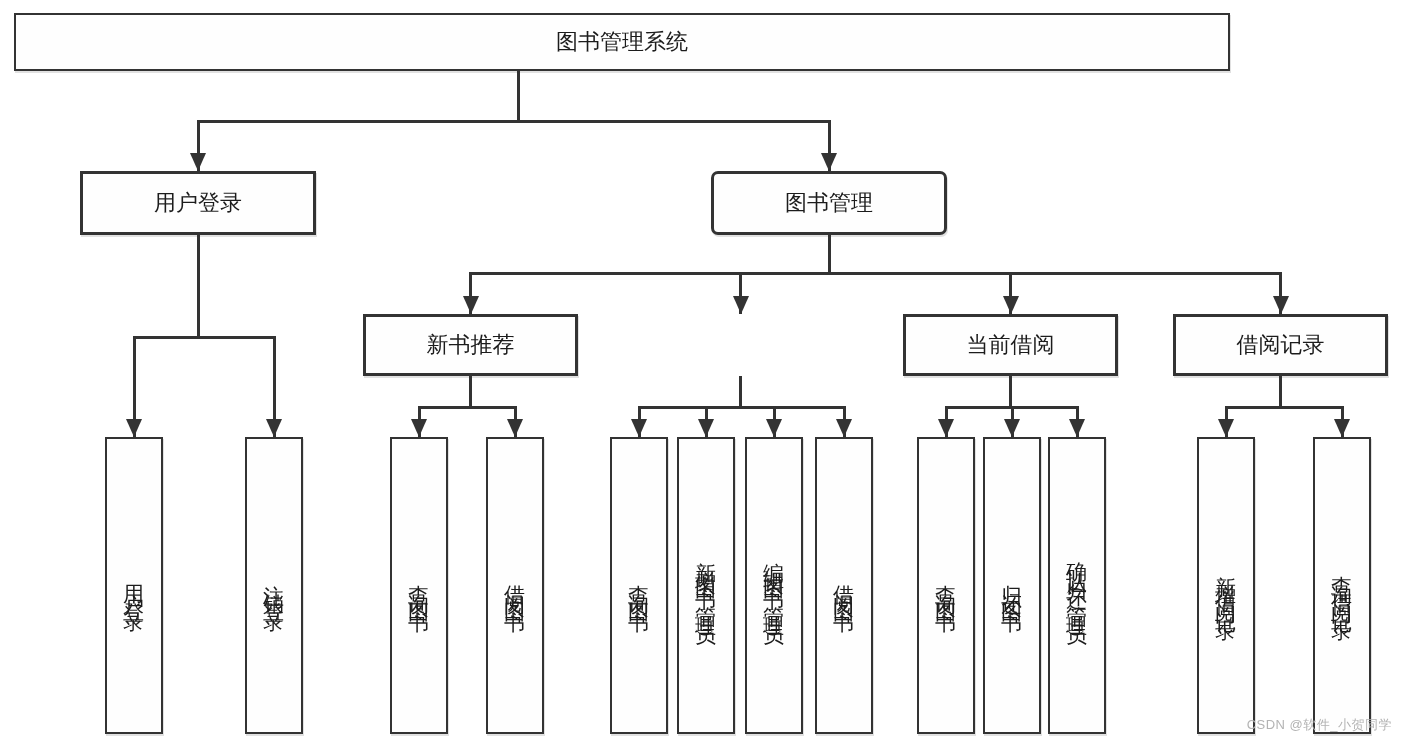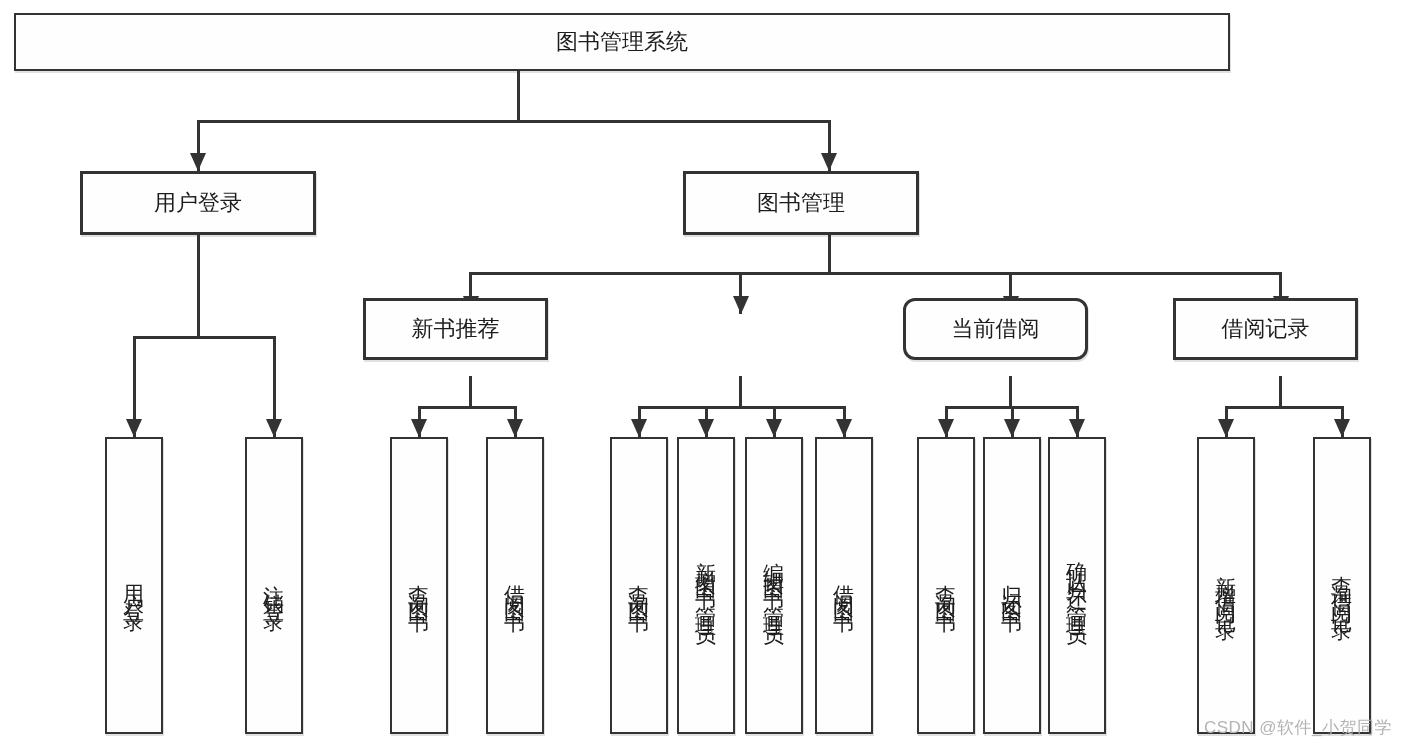--- a/index.html
+++ b/index.html
@@ -10,25 +10,25 @@
   }
   
   .box {
     position:absolute; box-sizing:border-box; background:#fefefe;
     border:3px solid #333333; display:flex; align-items:center; justify-content:center;
     box-shadow:1px 2px 0 rgba(90,90,90,.18);
   }
   .root-box  { left:14px;  top:13px;  width:1216px; height:58px; font-size:22px; border-width:2px; }
   .l2-box    { top:171px; width:236px; height:64px; font-size:22px; }
   .b-login   { left:80px; }
-  .b-mgmt    { left:683px; }
-  .l3-box    { top:298px; width:185px; height:62px; font-size:22px; }
+  .b-mgmt    { left:711px;border-radius:7px; }
+  .l3-box    { top:314px; width:215px; height:62px; font-size:22px; }
   .b-newbook { left:363px; }
   .b-borrow  { left:633px; }
-  .b-current { left:903px;border-radius:12px; }
+  .b-current { left:903px; }
   .b-records { left:1173px; }
   .vbox      { top:437px; width:58px; height:297px; border-width:2px; font-size:21px; }
   .vbox span { writing-mode:vertical-rl; text-orientation:mixed; letter-spacing:9px; line-height:1; }
   .v-u1 { left:105px; }  .v-u2 { left:245px; }
   .v-n1 { left:390px; }  .v-n2 { left:486px; }
   .v-b1 { left:610px; }  .v-b2 { left:677px; }  .v-b3 { left:745px; }  .v-b4 { left:815px; }
   .v-c1 { left:917px; }  .v-c2 { left:983px; }  .v-c3 { left:1048px; }
   .v-r1 { left:1197px; } .v-r2 { left:1313px; }
   
   .ln { position:absolute; background:#333333; }
@@ -36,21 +36,21 @@
   .hl { height:3px; }
   
   .arr { position:absolute; width:3px; background:#333333; }
   .arr::after {
     content:""; position:absolute; bottom:0; left:50%; transform:translateX(-50%);
     border-left:8px solid transparent; border-right:8px solid transparent;
     border-top:18px solid #333333;
   }
   
   .watermark {
-    position:absolute; top:716px; right:13px; font-size:17px;
+    position:absolute; top:716px; right:13px; font-size:13px;
     color:#b3b3b3; letter-spacing:.5px; z-index:5;
   }
 </style>
 </head>
 <body>
 
 <div class="canvas">
 
   <div class="box root-box">图书管理系统</div>
 

